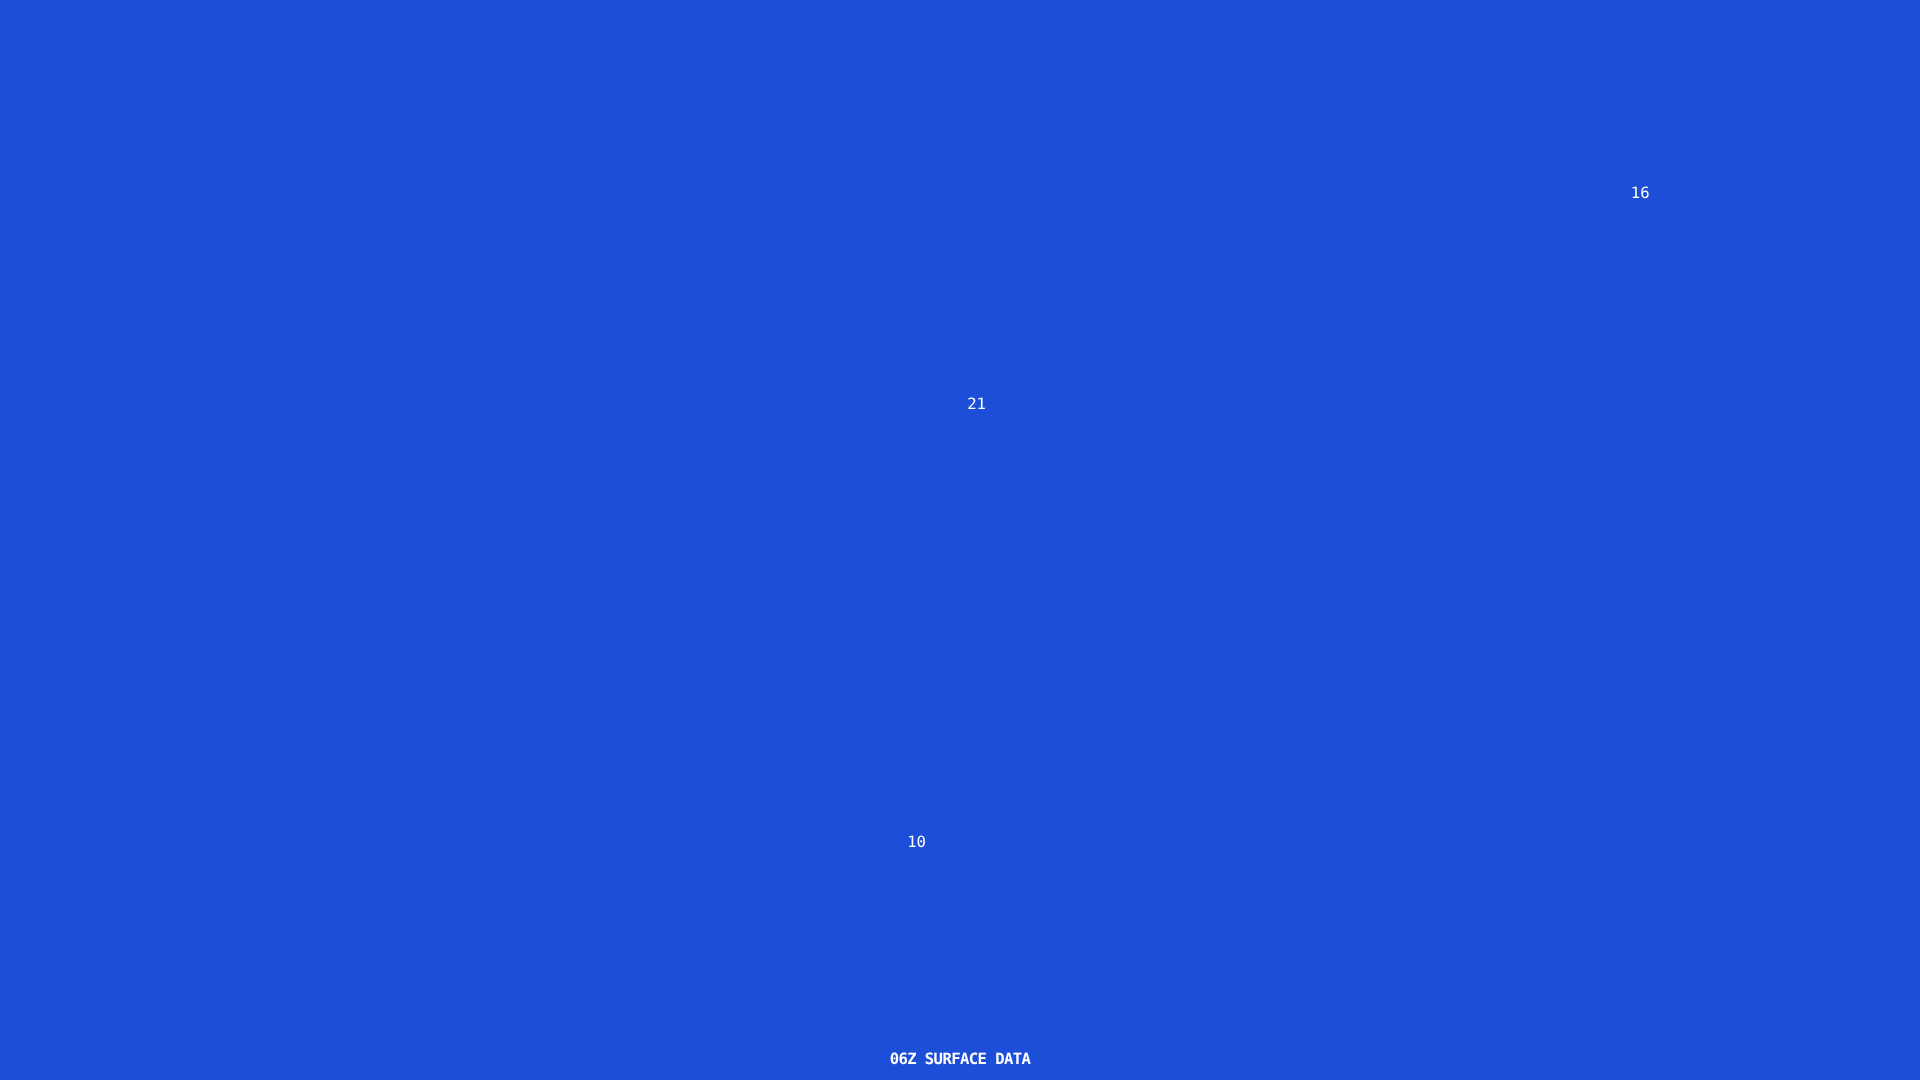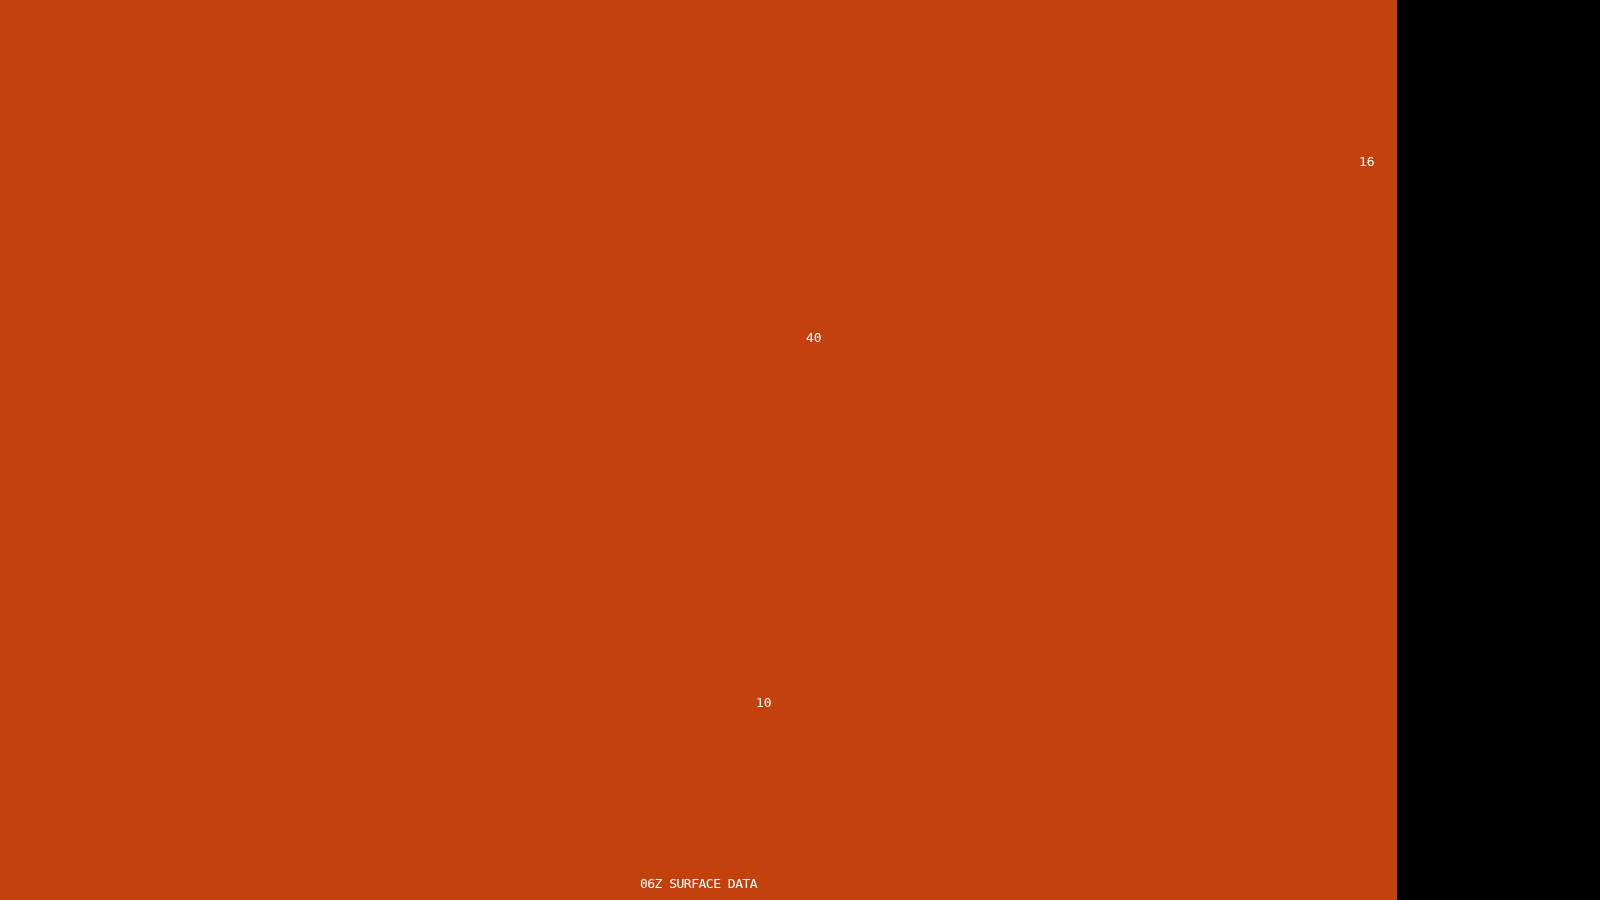--- a/index.html
+++ b/index.html
@@ -2,50 +2,50 @@
 <html><head>
 <meta charset="utf-8">
 <style>
   html, body {
     margin: 0;
     padding: 0;
     background: #000000;
   }
   .canvas {
     position: relative;
-    width: 1397px;
+    width: 1600px;
     height: 900px;
-    background: #c2410c;
+    background: #1d4ed8;
     overflow: hidden;
     font-family: "DejaVu Sans Mono", "Liberation Mono", monospace;
   }
   .station-value {
     position: absolute;
     color: #ffffff;
     font-size: 13px;
     line-height: 13px;
     font-weight: normal;
     white-space: pre;
   }
   .plot-title {
     position: absolute;
     left: 50%;
     top: 877px;
     transform: translateX(-50%);
     color: #ffffff;
     font-size: 13px;
     line-height: 13px;
-    font-weight: normal;
+    font-weight: bold;
     letter-spacing: -0.5px;
     white-space: pre;
   }
 </style>
 </head>
 <body>
 
 <div class="canvas">
   <div id="stations">
       <span class="station-value" style="left: 1359px; top: 155px;">16</span>
-      <span class="station-value" style="left: 806px; top: 331px;">40</span>
+      <span class="station-value" style="left: 806px; top: 331px;">21</span>
       <span class="station-value" style="left: 756px; top: 696px;">10</span>
     </div>
   <div class="plot-title">06Z SURFACE DATA</div>
 </div>
 
 </body></html>

